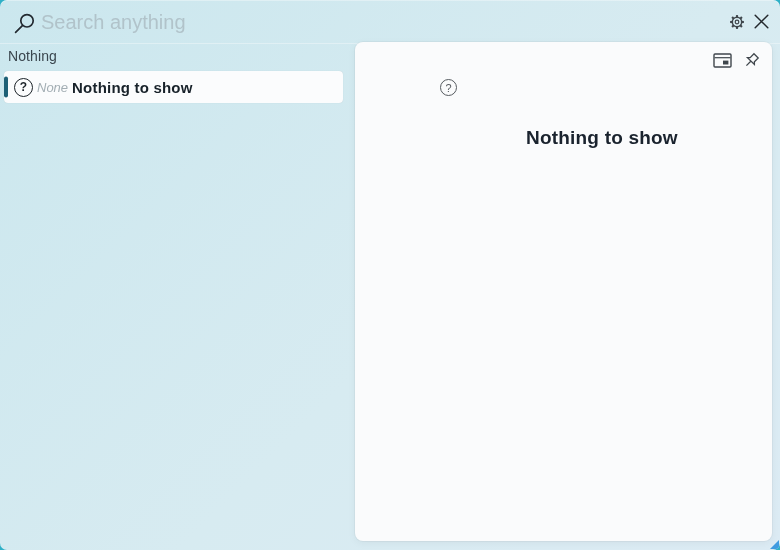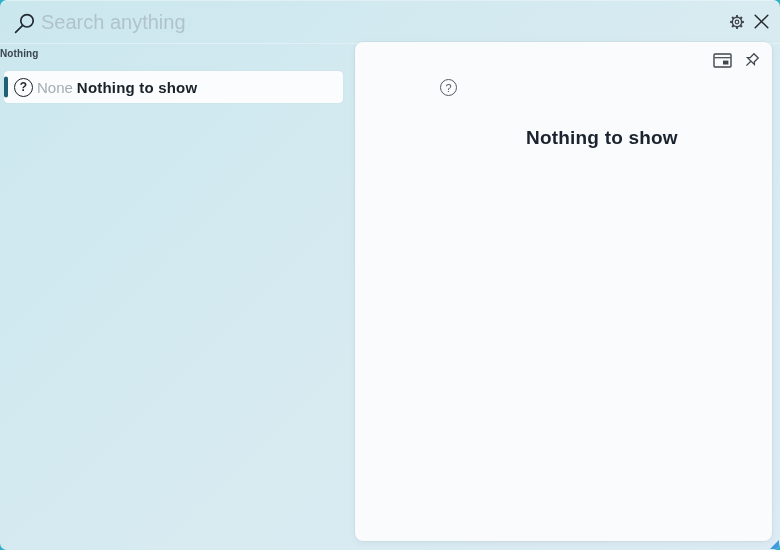--- a/index.html
+++ b/index.html
@@ -47,41 +47,41 @@
   .search-input::placeholder{color:var(--placeholder);opacity:1;}
   .tb-btn{
     position:absolute;top:11px;width:24px;height:24px;
     display:flex;align-items:center;justify-content:center;
     background:transparent;border:none;cursor:pointer;padding:0;
   }
   .tb-btn.settings{right:31px;}
   .tb-btn.close{right:7px;}
   
   .group-label{
-    position:absolute;left:0;top:48px;
-    font-size:10px;color:#3a464e;letter-spacing:0.1px;font-weight:bold;
+    position:absolute;left:8px;top:48px;
+    font-size:14px;color:#3a464e;letter-spacing:0.1px;
   }
   .result-item{
     position:absolute;left:4px;top:71px;width:339px;height:32px;
     background:var(--item-bg);border-radius:4px;
     box-shadow:0 0 1px rgba(0,0,0,0.15);
     display:flex;align-items:center;gap:4px;
     padding-left:10px;cursor:pointer;
   }
   .accent-bar{
     position:absolute;left:0;top:50%;transform:translateY(-50%);
     width:3.5px;height:21px;border-radius:2px;
     background:var(--accent-bar);
   }
   .help-badge{
     width:19px;height:19px;border:1.4px solid #1c2329;border-radius:50%;
     display:flex;align-items:center;justify-content:center;
     font-size:12px;font-weight:700;color:#1c2329;flex:0 0 auto;
   }
-  .result-badge{font-size:15px;color:var(--text-muted);white-space:nowrap;}
+  .result-badge{font-size:13px;color:var(--text-muted);white-space:nowrap;font-style:italic;}
   .result-title{font-size:15px;font-weight:700;color:var(--text-primary);white-space:nowrap;letter-spacing:0.2px;}
   
   .preview{
     position:absolute;left:355px;top:42px;width:417px;height:499px;
     background:var(--panel-bg);border-radius:8px;
     box-shadow:0 0 0 1px rgba(0,0,0,0.03), 0 2px 8px rgba(0,0,0,0.05);
   }
   .preview-toolbar{
     position:absolute;top:9px;right:10px;
     display:flex;align-items:center;gap:7px;

